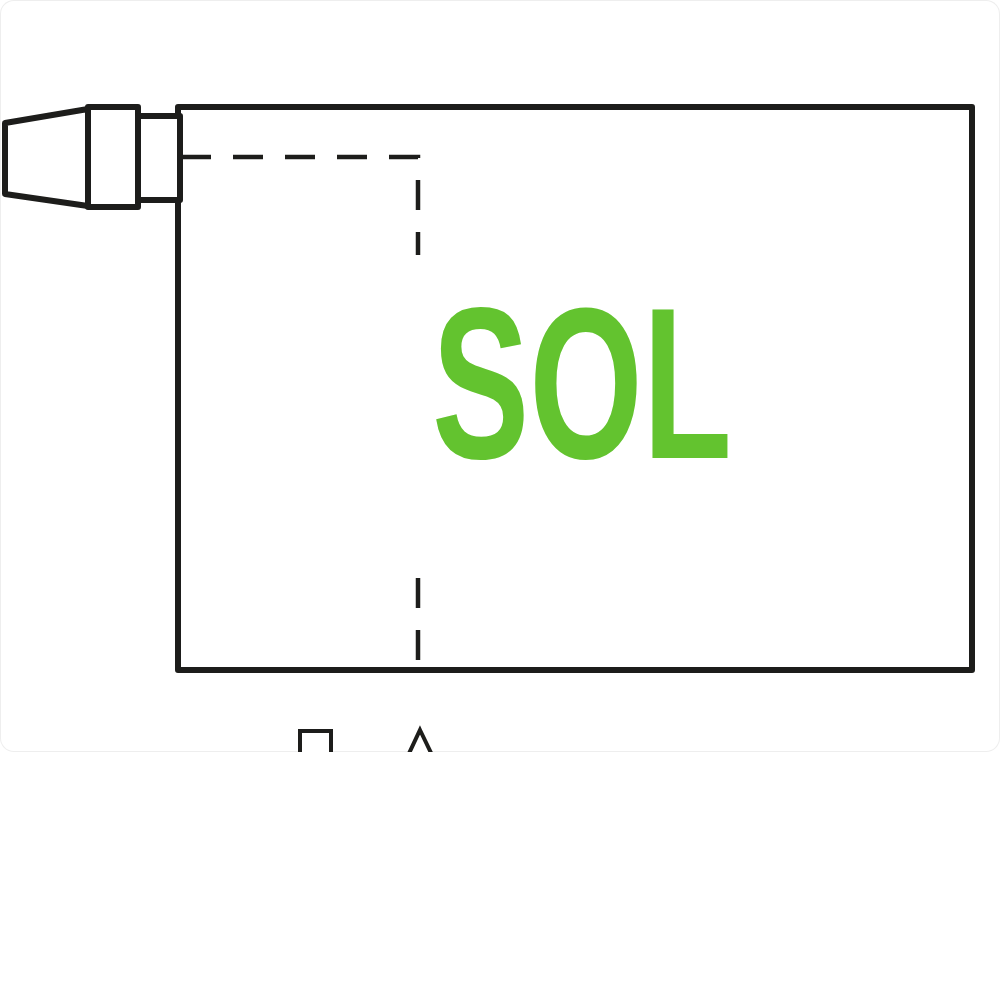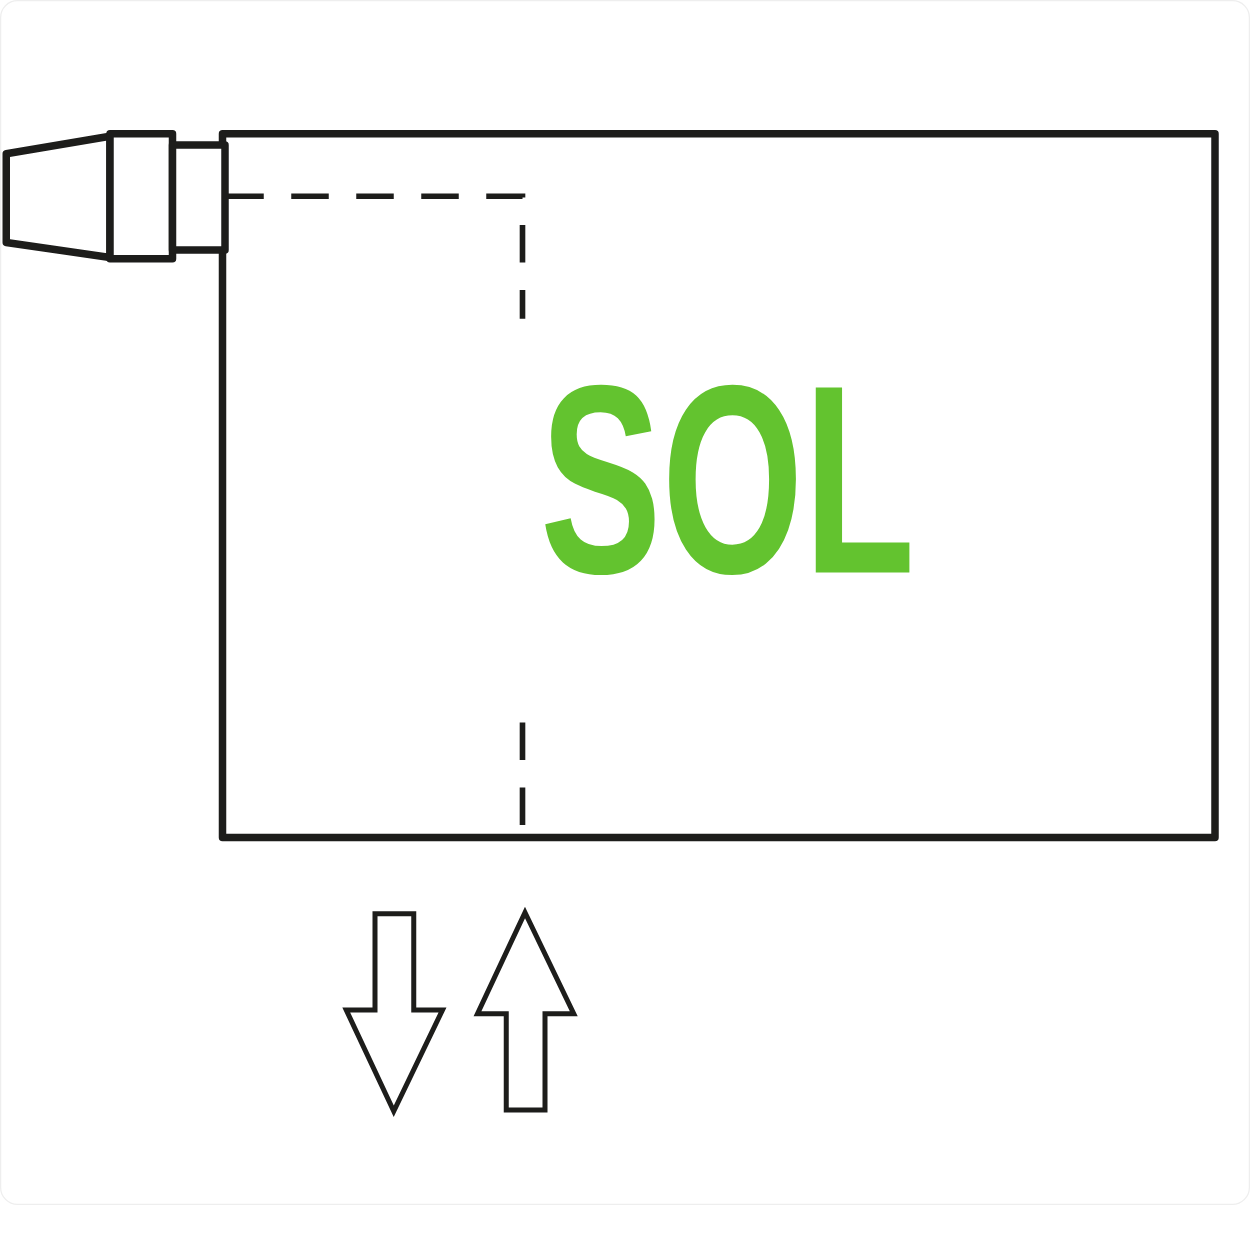--- a/index.html
+++ b/index.html
@@ -4,21 +4,21 @@
 <style>
   html, body {
     margin: 0;
     padding: 0;
     background: #ffffff;
     font-family: "Liberation Sans", sans-serif;
   }
   .canvas {
     position: relative;
     width: 1000px;
-    height: 964px;
+    height: 752px;
     background: #ffffff;
     border-radius: 14px;
     box-shadow: inset 0 0 0 1px #eeeeee;
     overflow: hidden;
   }
   svg { display: block; }
   .sol-text {
     font-family: "Liberation Sans", sans-serif;
     font-weight: bold;
   }

